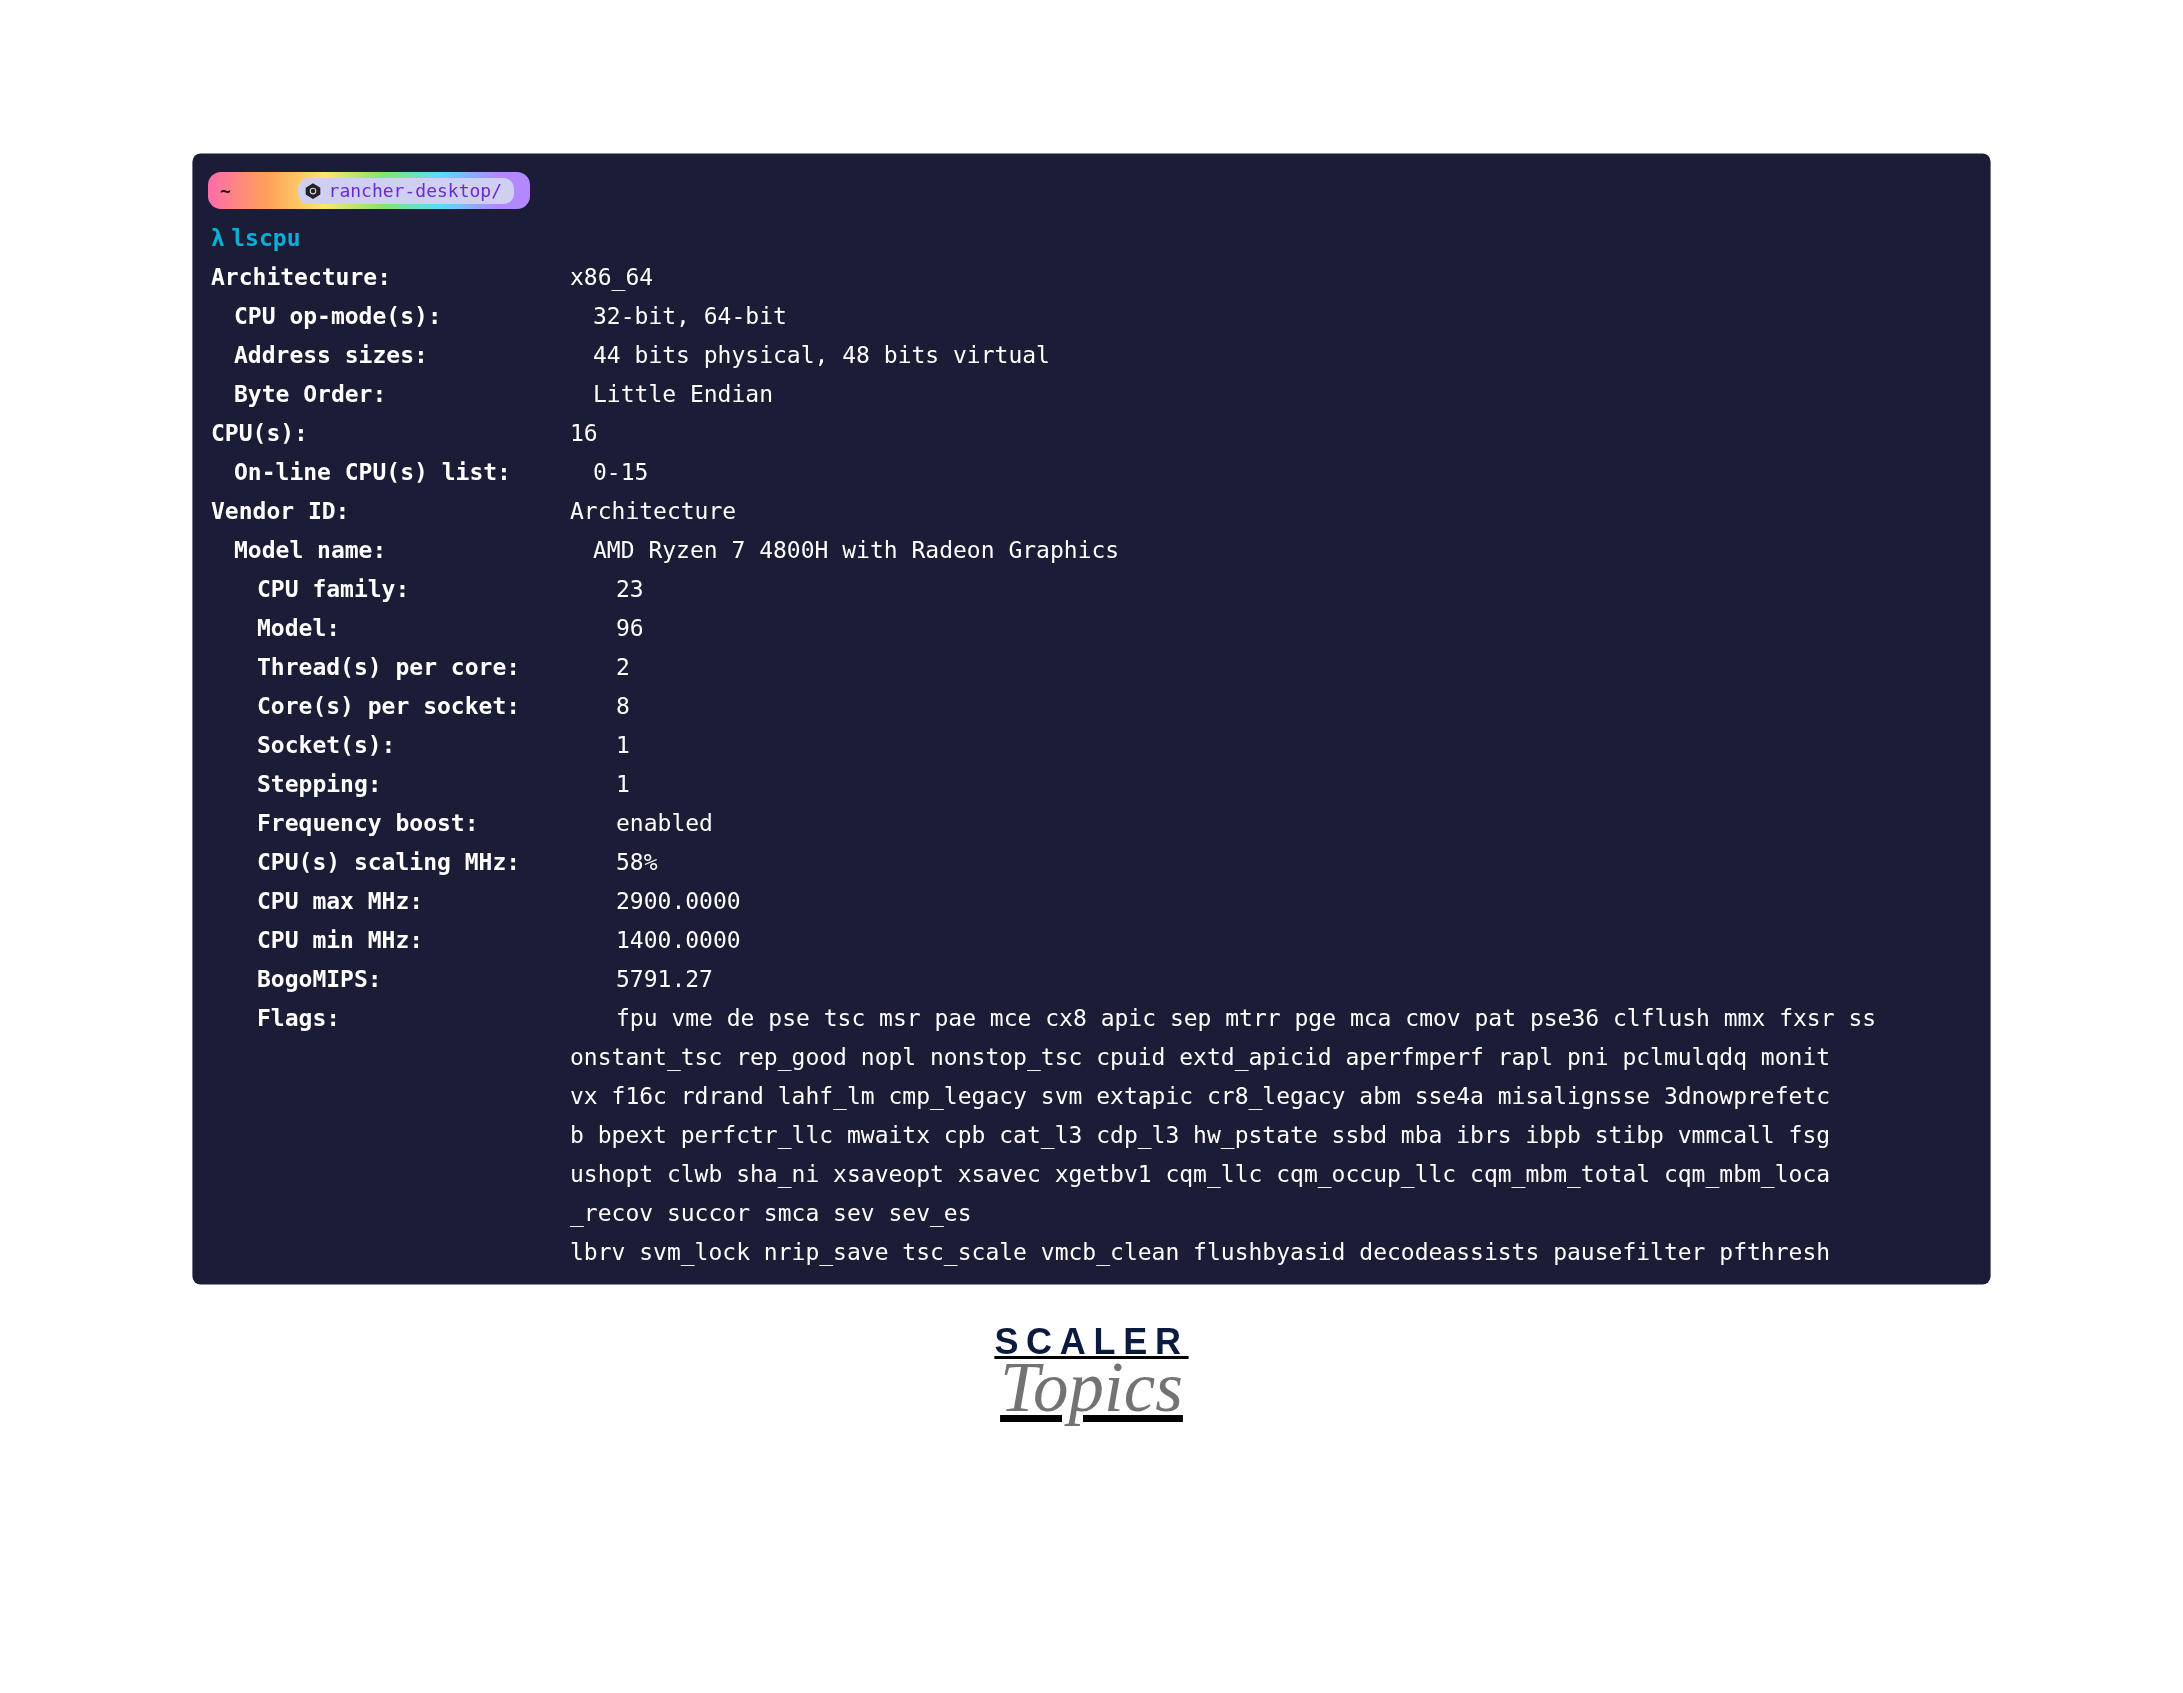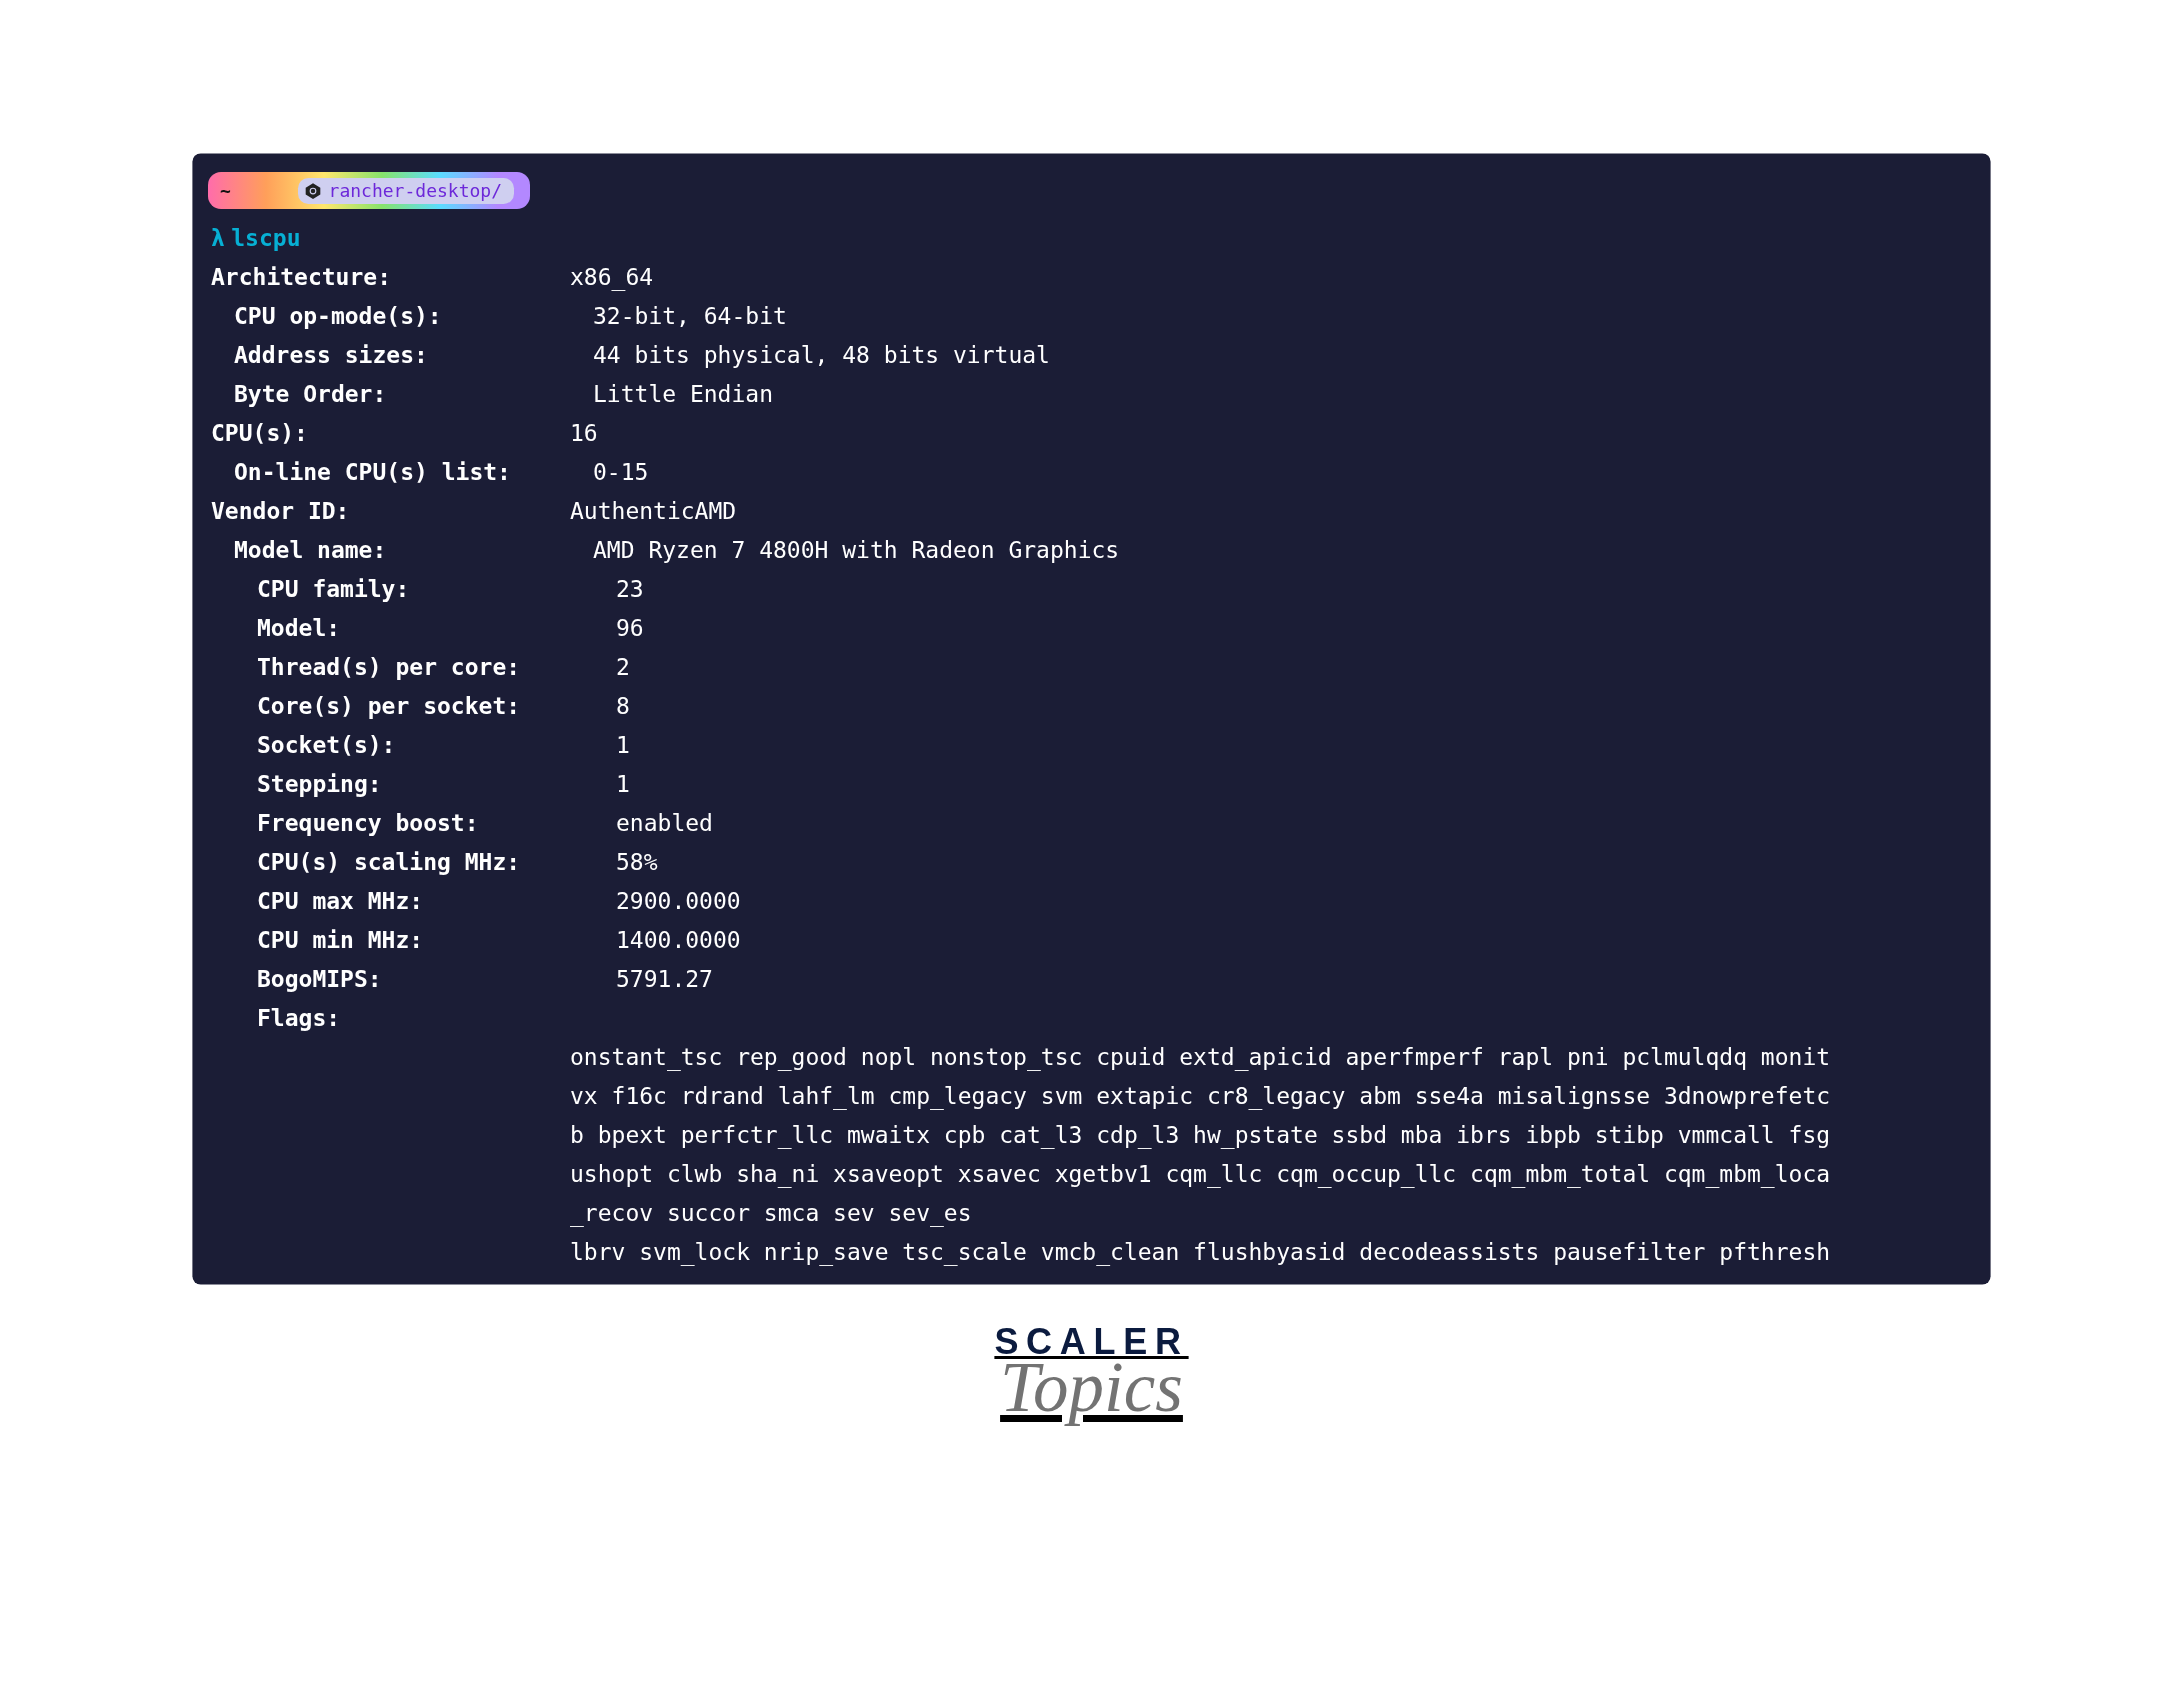--- a/index.html
+++ b/index.html
@@ -180,21 +180,21 @@
           <div class="row">
             <span class="label">CPU(s):</span>
             <span class="val">16</span>
           </div>
           <div class="row">
             <span class="label ind1">On-line CPU(s) list:</span>
             <span class="val">0-15</span>
           </div>
           <div class="row">
             <span class="label">Vendor ID:</span>
-            <span class="val">AuthenticAMD</span>
+            <span class="val">Architecture</span>
           </div>
           <div class="row">
             <span class="label ind1">Model name:</span>
             <span class="val">AMD Ryzen 7 4800H with Radeon Graphics</span>
           </div>
           <div class="row">
             <span class="label ind2">CPU family:</span>
             <span class="val">23</span>
           </div>
           <div class="row">
@@ -234,20 +234,21 @@
             <span class="val">1400.0000</span>
           </div>
           <div class="row">
             <span class="label ind2">BogoMIPS:</span>
             <span class="val">5791.27</span>
           </div>
         </div>
 
       <div class="row">
         <span class="label ind2">Flags:</span>
+        <span class="val">fpu vme de pse tsc msr pae mce cx8 apic sep mtrr pge mca cmov pat pse36 clflush mmx fxsr ss</span>
       </div>
       <div id="flags-cont-container">
           <div class="flagcont">onstant_tsc rep_good nopl nonstop_tsc cpuid extd_apicid aperfmperf rapl pni pclmulqdq monit</div>
           <div class="flagcont">vx f16c rdrand lahf_lm cmp_legacy svm extapic cr8_legacy abm sse4a misalignsse 3dnowprefetc</div>
           <div class="flagcont">b bpext perfctr_llc mwaitx cpb cat_l3 cdp_l3 hw_pstate ssbd mba ibrs ibpb stibp vmmcall fsg</div>
           <div class="flagcont">ushopt clwb sha_ni xsaveopt xsavec xgetbv1 cqm_llc cqm_occup_llc cqm_mbm_total cqm_mbm_loca</div>
           <div class="flagcont">_recov succor smca sev sev_es</div>
           <div class="flagcont">lbrv svm_lock nrip_save tsc_scale vmcb_clean flushbyasid decodeassists pausefilter pfthresh</div>
         </div>
 

